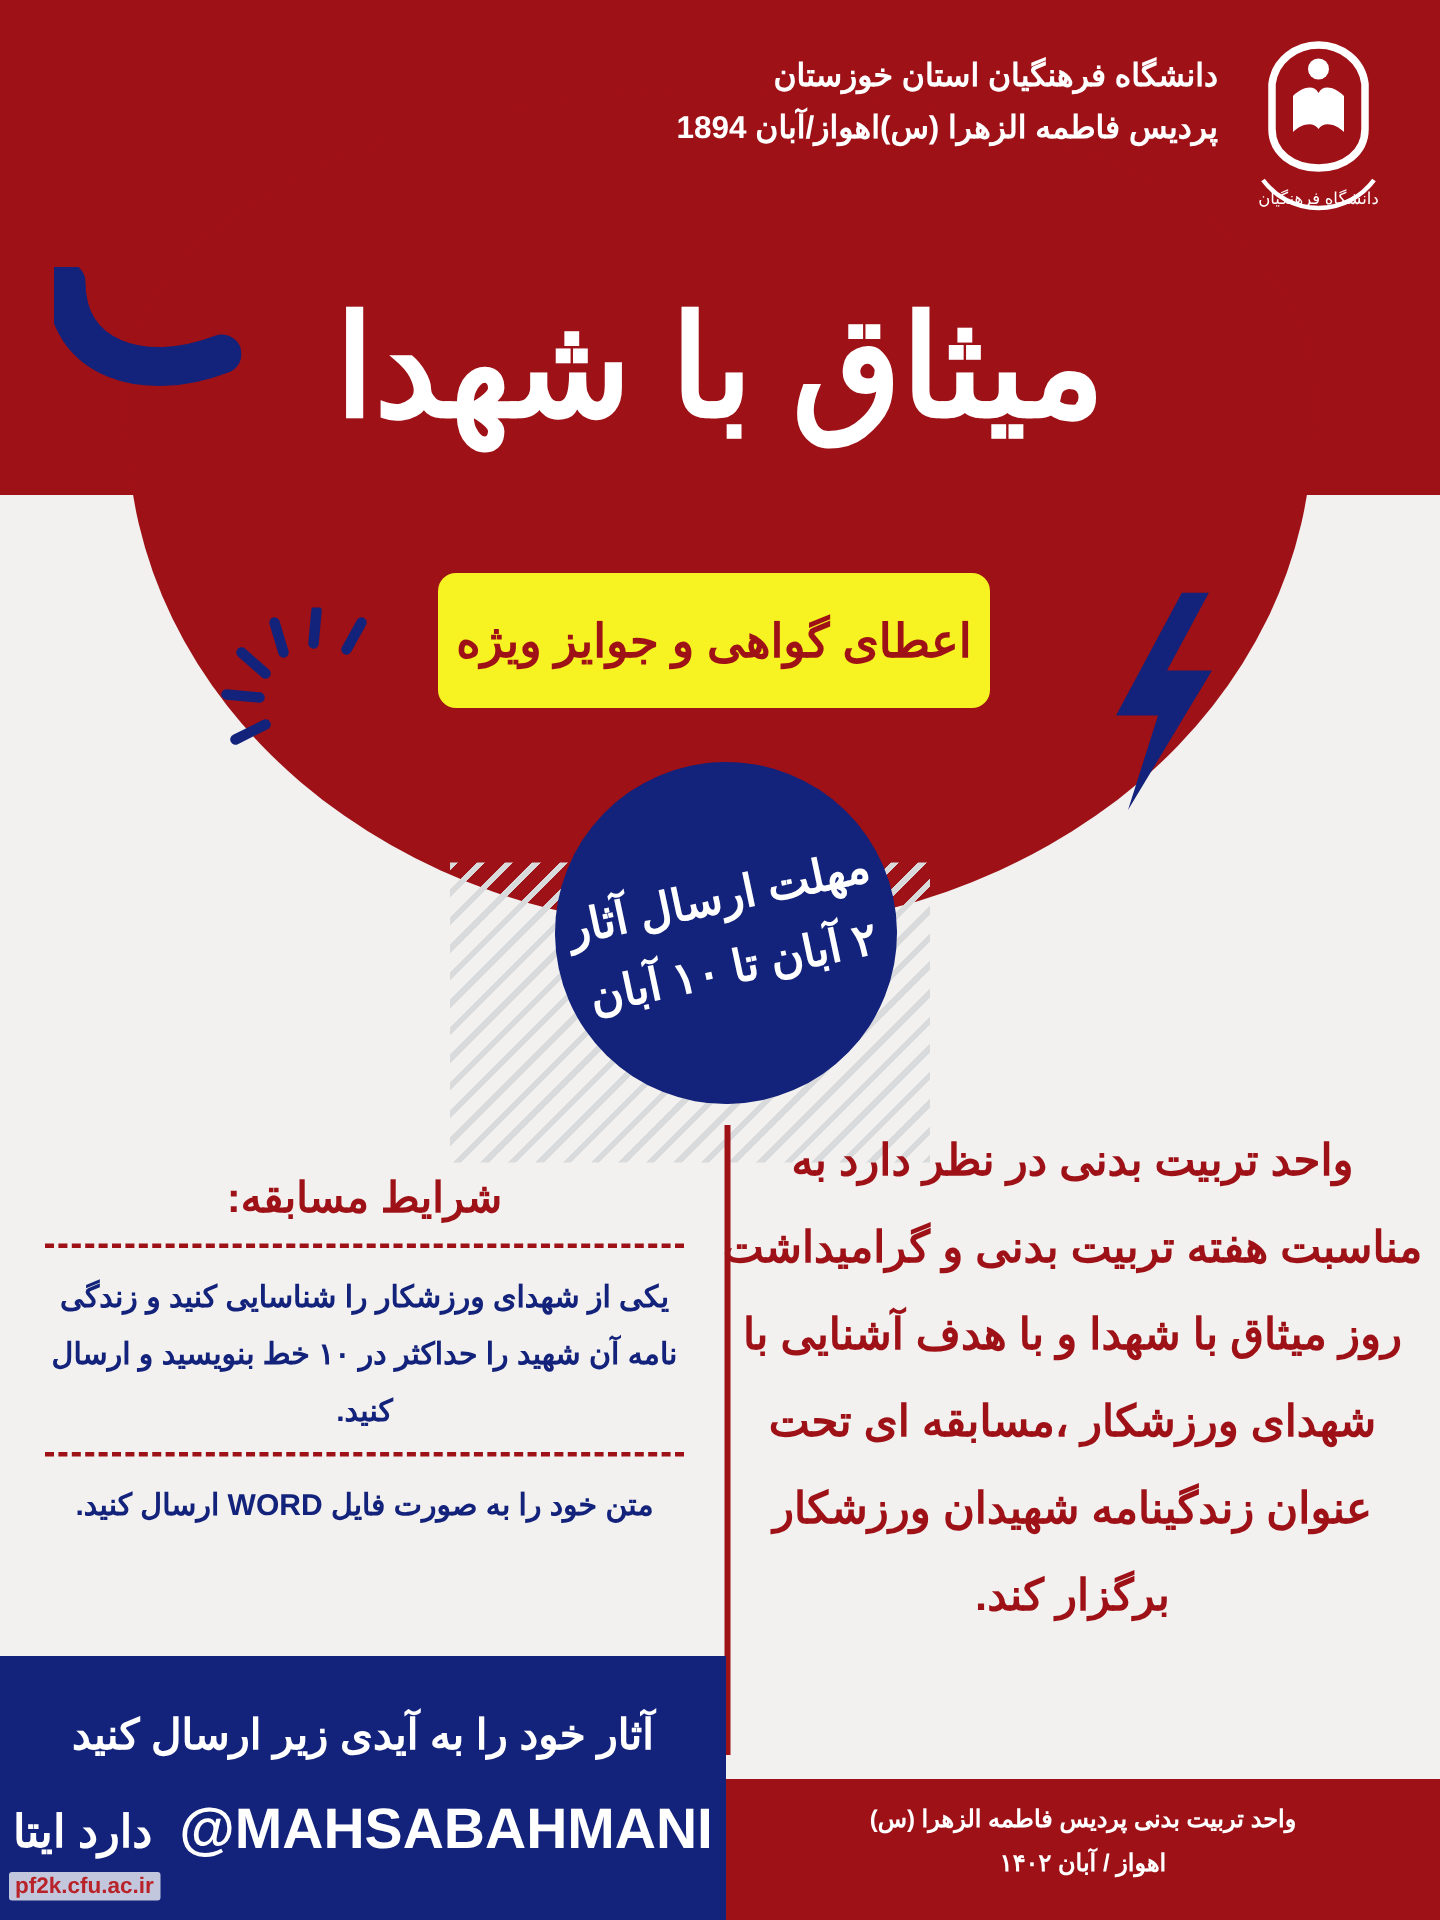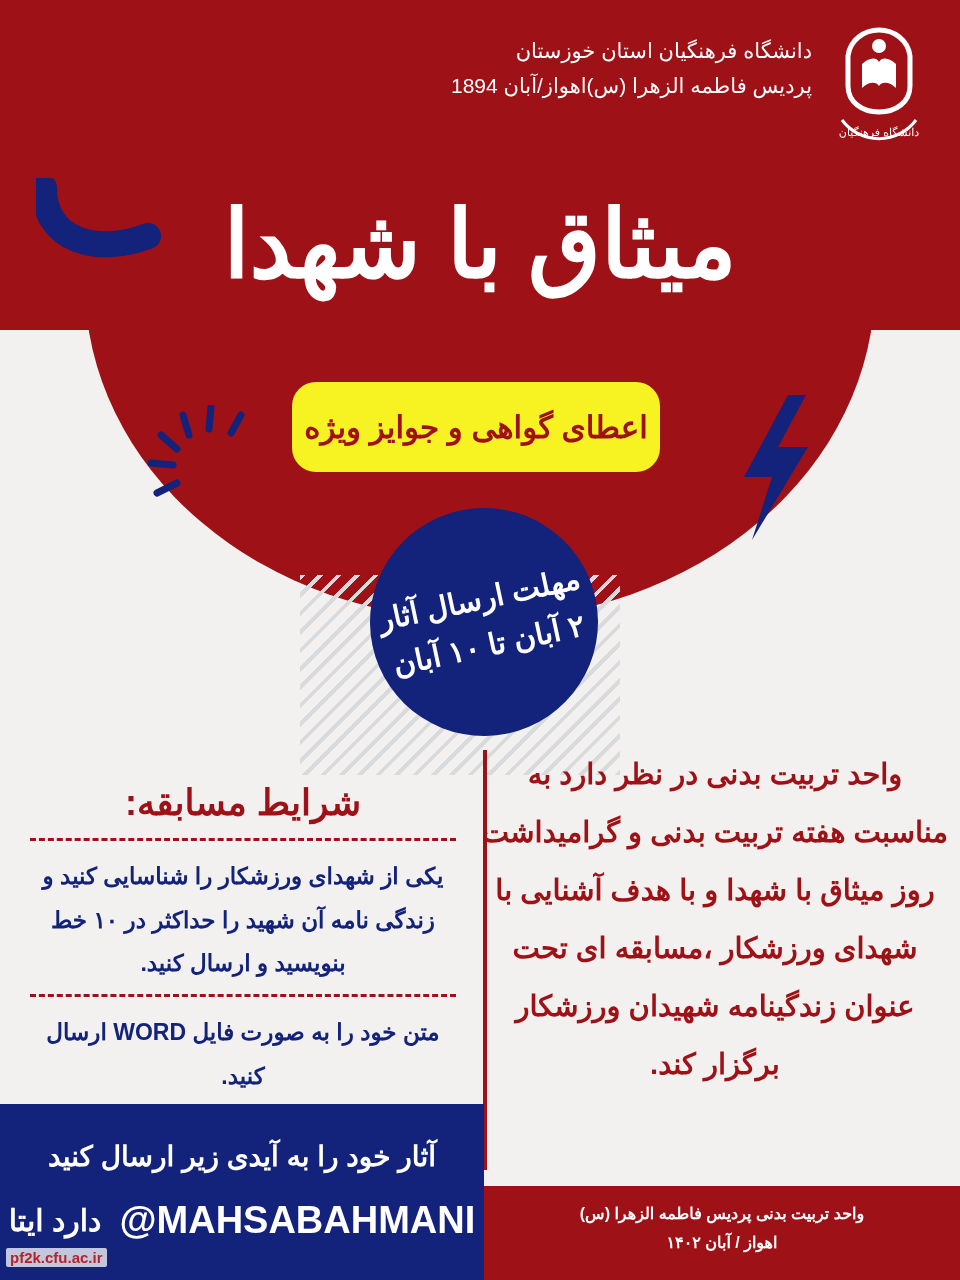--- a/index.html
+++ b/index.html
@@ -100,21 +100,21 @@
   }
   .header-lines {
     margin-right: 12px;
     margin-top: 10px;
     text-align: right;
     color: #ffffff;
     direction: rtl;
   }
   .header-lines div {
     font-size: 21px;
-    font-weight: normal;
+    font-weight: bold;
     line-height: 1.65;
     letter-spacing: 0px;
     white-space: nowrap;
     text-align: right;
   }
 
   
   .main-title {
     position: absolute;
     top: 190px;
@@ -130,21 +130,21 @@
   }
 
   
   .yellow-badge {
     position: absolute;
     top: 382px;
     left: 292px;
     width: 368px;
     height: 90px;
     background: #f7f221;
-    border-radius: 24px;
+    border-radius: 12px;
     display: flex;
     align-items: center;
     justify-content: center;
     z-index: 7;
   }
   .yellow-badge span {
     color: #9e1117;
     font-size: 31px;
     font-weight: bold;
     direction: rtl;
@@ -214,31 +214,31 @@
     left: 18px;
     top: 782px;
     width: 450px;
     direction: rtl;
     text-align: center;
     z-index: 6;
   }
   .conditions h2 {
     margin: 0 0 14px 0;
     color: #9e1117;
-    font-size: 36px;
+    font-size: 28px;
     font-weight: bold;
   }
   .dash-line {
     height: 0;
     border-top: 3px dashed #9e1117;
     margin: 8px 12px 14px 12px;
   }
   .cond-item {
     color: #13227a;
-    font-size: 23px;
+    font-size: 20px;
     font-weight: bold;
     line-height: 1.9;
     text-align: center;
     direction: rtl;
     padding: 0 8px;
   }
 
   
   .navy-bar {
     position: absolute;

